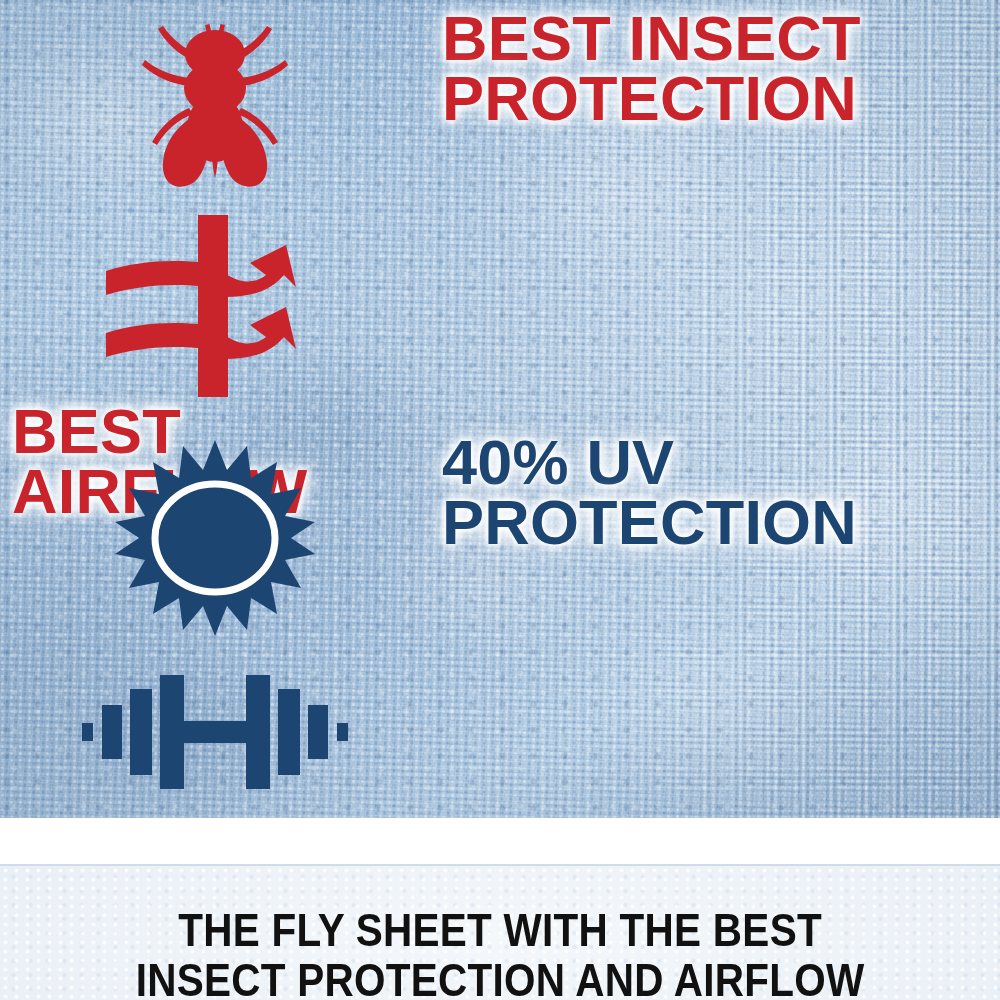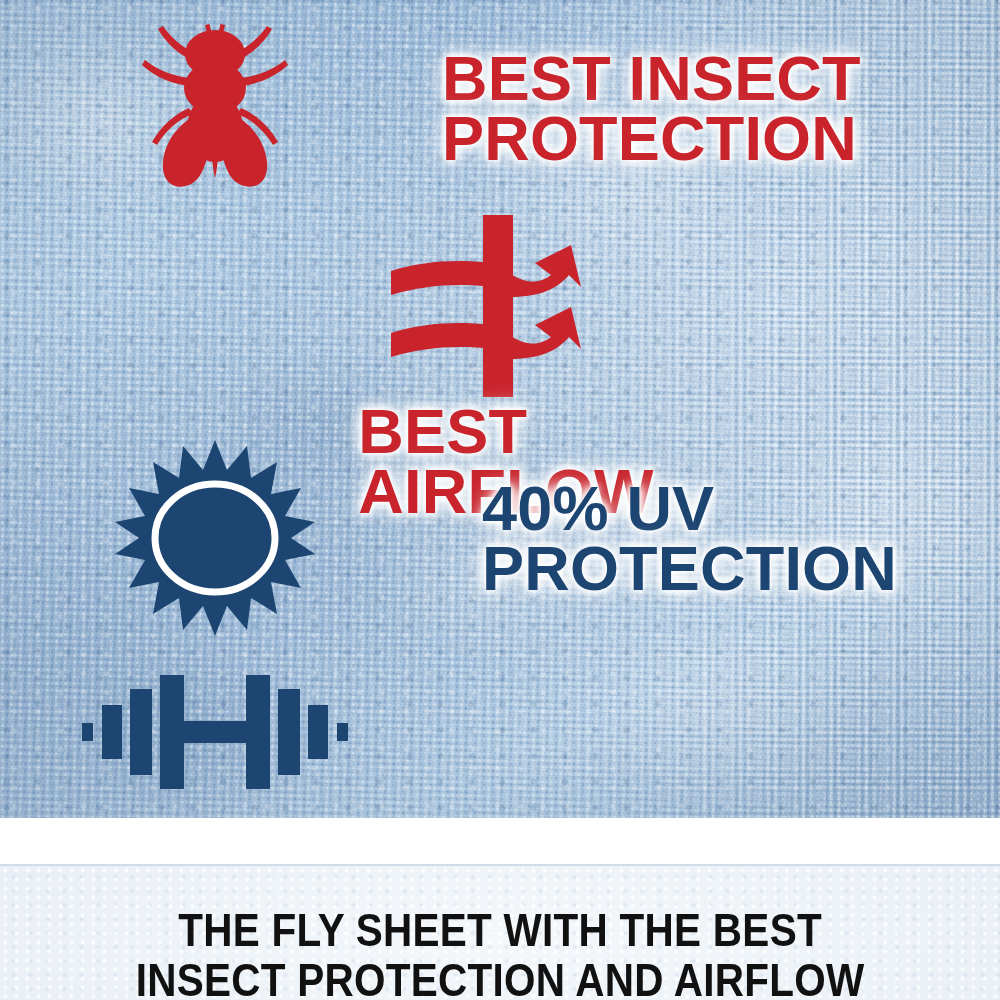--- a/index.html
+++ b/index.html
@@ -97,40 +97,39 @@
   
   .features {
     position: absolute;
     left: 0; top: 0;
     width: 1000px;
     height: 818px;
   }
   .feature-row {
     position: absolute;
     display: flex;
-    align-items: center;
     left: 0;
     width: 1000px;
   }
   .icon-cell {
     width: 430px;
     display: flex;
     align-items: center;
     justify-content: center;
     flex: none;
   }
   .text-cell {
     flex: 1;
     padding-left: 12px;
   }
 
   
   #row-insect    { top: 8px;   height: 200px; }
   #row-airflow   { top: 211px; height: 200px; flex-direction: column; }
-  #row-uv        { top: 432px; height: 212px; gap: 40px; }
+  #row-uv        { top: 432px; height: 212px; }
   #row-durability{ top: 648px; height: 168px; }
 
   #row-insect    .icon-cell { width: 430px; }
   #row-airflow   .icon-cell { width: 430px; }
   #row-uv        .icon-cell { width: 430px; }
   #row-durability.feature-row .icon-cell { width: 430px; }
 
   
   .feat-text {
     margin: 0;

